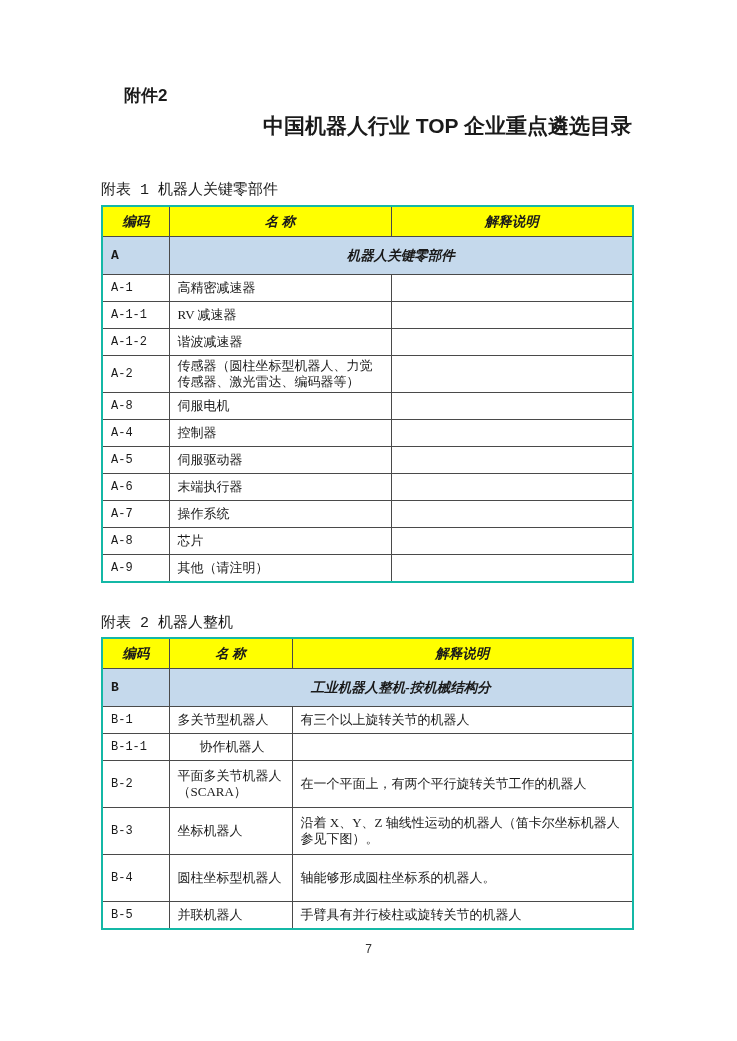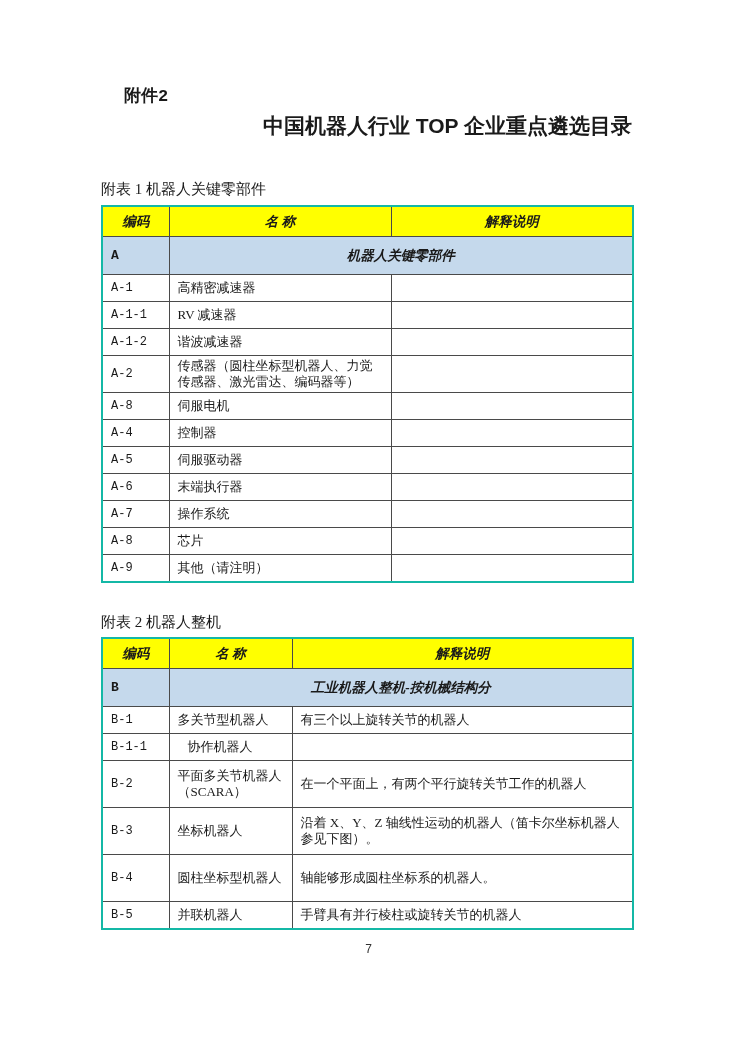--- a/index.html
+++ b/index.html
@@ -2,29 +2,29 @@
 <html><head>
 <meta charset="utf-8">
 <style>
   html,body{margin:0;padding:0;}
   body{
     width:737px;height:1041px;position:relative;background:#ffffff;
     font-family:"Liberation Serif",serif;color:#1a1a1a;overflow:hidden;
   }
   .attachment{
     position:absolute;left:112px;top:84px;
-    font-family:Liberation Mono, monospace;font-weight:bold;font-size:17px;padding-left:12px;
+    font-family:Liberation Sans, sans-serif;font-weight:bold;font-size:17px;padding-left:12px;
   }
   .doc-title{
     position:absolute;left:101px;top:112px;width:531px;text-align:right;
     font-family:"Liberation Sans",sans-serif;font-weight:bold;font-size:21px;margin:0;
   }
   .tbl-caption{
     position:absolute;left:101px;
-    font-family:Liberation Serif, serif;font-size:15px;
+    font-family:Liberation Mono, monospace;font-size:15px;
   }
   .cap1{top:180px;}
   .cap2{top:613px;}
   table{
     position:absolute;left:101px;border-collapse:collapse;table-layout:fixed;
     border:2px solid #14b8a6;
   }
   .tbl1{top:205px;width:531px;}
   .tbl2{top:637px;width:531px;}
   th,td{
@@ -44,21 +44,21 @@
   }
   tr.section td.sec-name{
     font-weight:bold;font-style:italic;font-size:13.5px;text-align:center;
   }
   td.code{
     font-family:"Liberation Mono",monospace;font-size:12px;white-space:nowrap;
   }
   tr.r td{height:22px;}
   tr.tall2 td{height:42px;}
   tr.sub td.code{}
-  tr.sub td.name-indent{padding-left:18px;}
+  tr.sub td.name-indent{padding-left:30px;}
   .tbl1 col.c1{width:67px;} .tbl1 col.c2{width:222px;} .tbl1 col.c3{width:242px;}
   .tbl2 col.c1{width:67px;} .tbl2 col.c2{width:123px;} .tbl2 col.c3{width:341px;}
   .page-number{
     position:absolute;left:0;top:942px;width:737px;text-align:center;
     font-family:"Liberation Sans",sans-serif;font-size:12px;color:#333;
   }
 </style>
 </head>
 <body>
 

